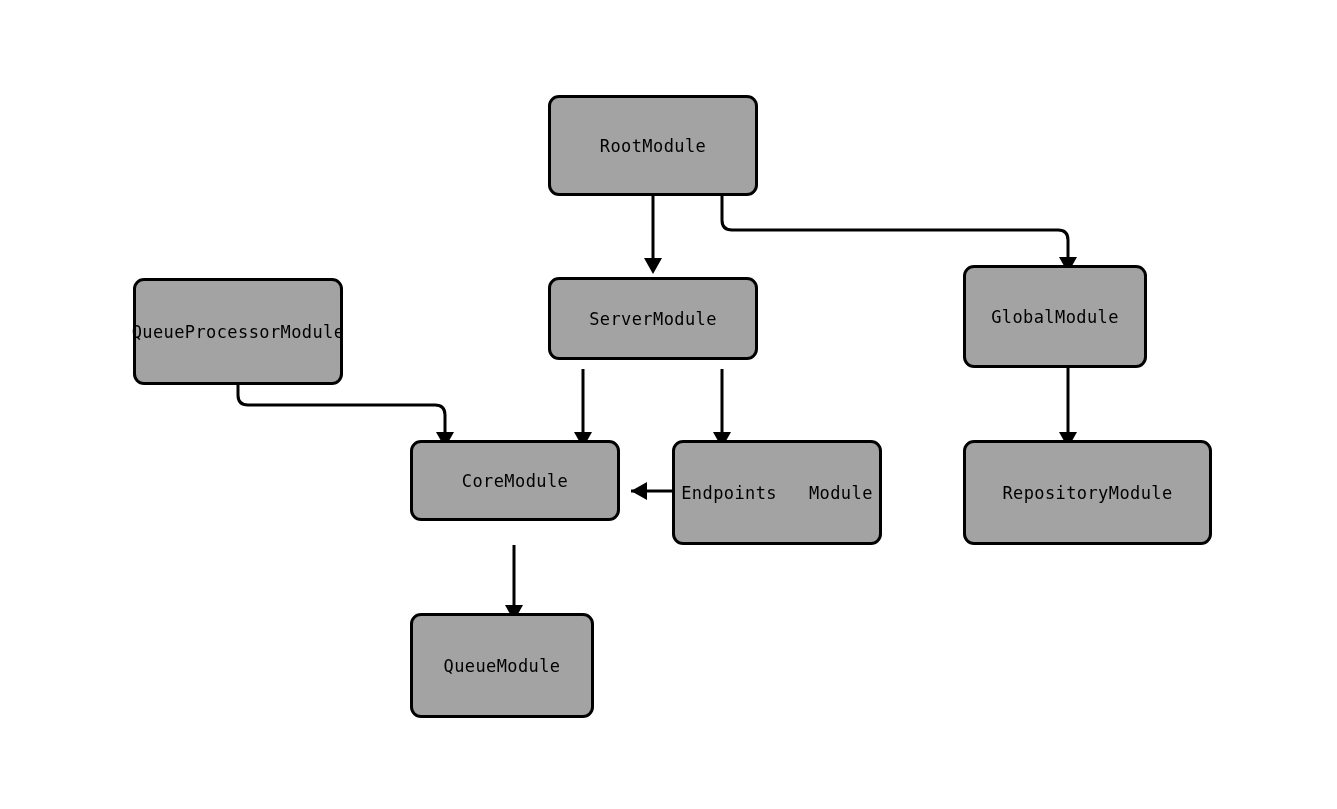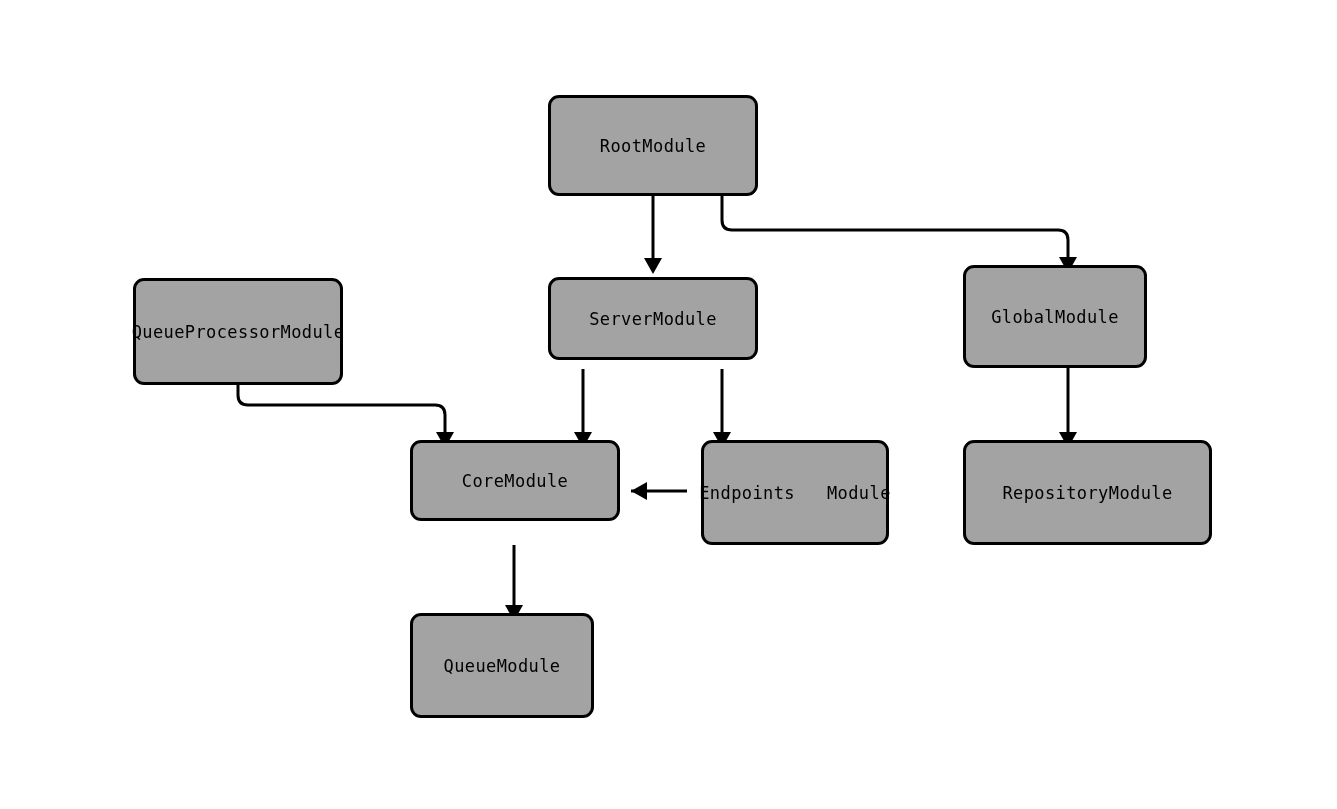--- a/index.html
+++ b/index.html
@@ -99,21 +99,21 @@
   <div class="node" style="left: 963px; top: 265px; width: 184px; height: 103px;">
     <span class="node-label">Global</span>
     <span class="node-label">Module</span>
   </div>
 
   <div class="node" style="left: 410px; top: 440px; width: 210px; height: 81px;">
     <span class="node-label">Core</span>
     <span class="node-label">Module</span>
   </div>
 
-  <div class="node" style="left: 701px; top: 440px; width: 188px; height: 105px; gap: 32px;">
+  <div class="node" style="left: 672px; top: 440px; width: 210px; height: 105px; gap: 32px;">
     <span class="node-label">Endpoints</span>
     <span class="node-label">Module</span>
   </div>
 
   <div class="node" style="left: 963px; top: 440px; width: 249px; height: 105px;">
     <span class="node-label">Repository</span>
     <span class="node-label">Module</span>
   </div>
 
   <div class="node" style="left: 410px; top: 613px; width: 184px; height: 105px;">

